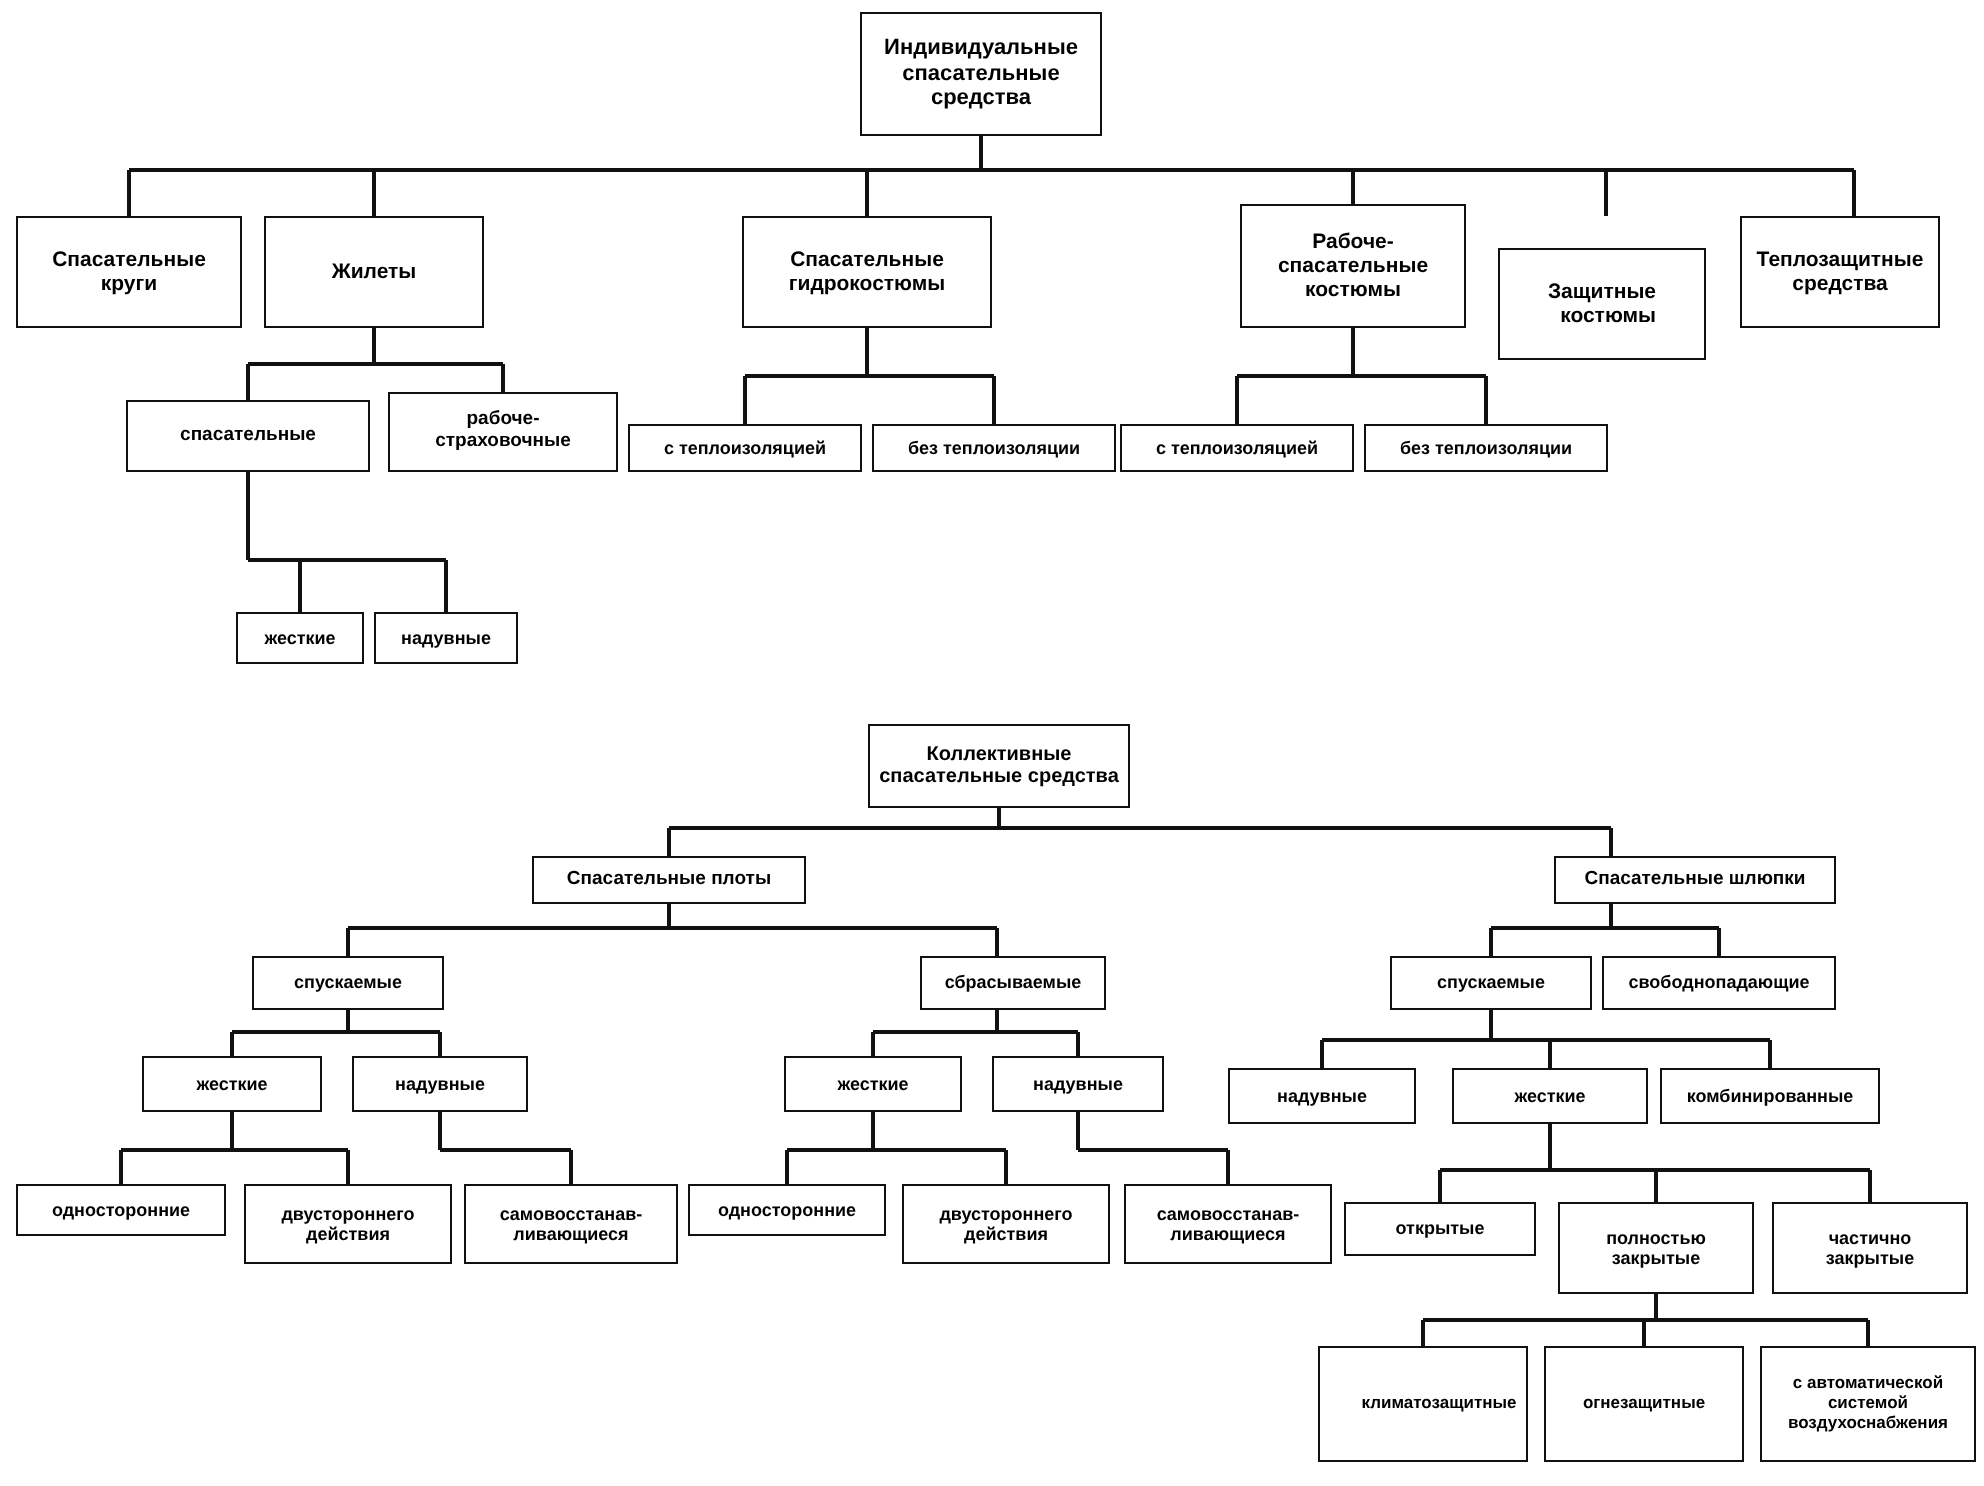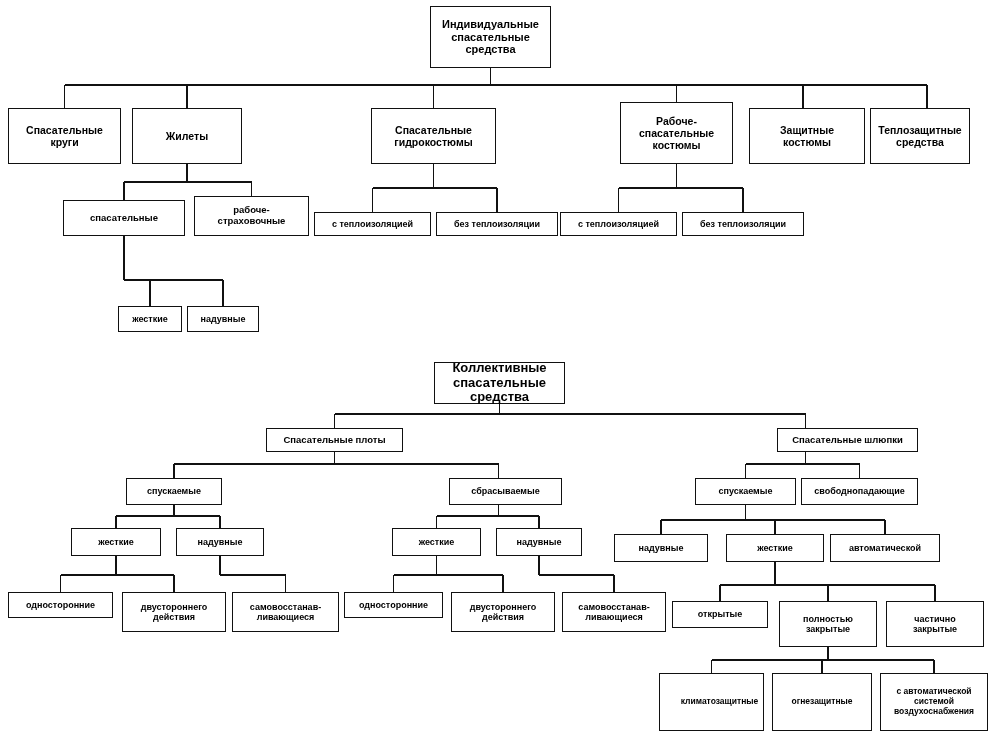--- a/index.html
+++ b/index.html
@@ -8,21 +8,21 @@
   #edges{position:absolute;left:0;top:0;width:992px;height:743px;}
   .node{position:absolute;box-sizing:border-box;border:1.6px solid #111;background:#fff;
         display:flex;align-items:center;justify-content:center;text-align:center;
         color:#000;line-height:1.15;z-index:2;}
   .node span{display:block;padding:0 3px;white-space:pre-line;}
   .lvl-root{font-size:11px;font-weight:700;}
   .lvl-1{font-size:10.5px;font-weight:700;}
   .lvl-2{font-size:9.5px;font-weight:700;}
   .lvl-3{font-size:9px;font-weight:700;}
   .lvl-4{font-size:8.5px;font-weight:700;}
-  .root2{font-size:13px;font-weight:700;}
+  .root2{font-size:10px;font-weight:700;}
 </style>
 </head>
 <body>
 
 <div id="stage">
   <svg id="edges">
       <line x1="490.5" y1="68" x2="490.5" y2="85" stroke="#111111" stroke-width="1.6" shape-rendering="crispEdges"></line>
       <line x1="64.5" y1="85" x2="927" y2="85" stroke="#111111" stroke-width="1.6" shape-rendering="crispEdges"></line>
       <line x1="64.5" y1="85" x2="64.5" y2="108" stroke="#111111" stroke-width="1.6" shape-rendering="crispEdges"></line>
       <line x1="187" y1="85" x2="187" y2="108" stroke="#111111" stroke-width="1.6" shape-rendering="crispEdges"></line>
@@ -111,21 +111,21 @@
       </div>
       <div class="node lvl-1" style="left: 371px; top: 108px; width: 125px; height: 56px;">
         <span>Спасательные
 гидрокостюмы</span>
       </div>
       <div class="node lvl-1" style="left: 620px; top: 102px; width: 113px; height: 62px;">
         <span>Рабоче-
 спасательные
 костюмы</span>
       </div>
-      <div class="node lvl-1" style="left: 749px; top: 108px; width: 116px; height: 56px;">
+      <div class="node lvl-1" style="left: 749px; top: 124px; width: 104px; height: 56px; text-align: right;">
         <span>Защитные
 костюмы</span>
       </div>
       <div class="node lvl-1" style="left: 870px; top: 108px; width: 100px; height: 56px;">
         <span>Теплозащитные
 средства</span>
       </div>
       <div class="node lvl-2" style="left: 63px; top: 200px; width: 122px; height: 36px;">
         <span>спасательные</span>
       </div>
@@ -157,21 +157,21 @@
       </div>
       <div class="node lvl-2" style="left: 266px; top: 428px; width: 137px; height: 24px;">
         <span>Спасательные плоты</span>
       </div>
       <div class="node lvl-2" style="left: 777px; top: 428px; width: 141px; height: 24px;">
         <span>Спасательные шлюпки</span>
       </div>
       <div class="node lvl-3" style="left: 126px; top: 478px; width: 96px; height: 27px;">
         <span>спускаемые</span>
       </div>
-      <div class="node lvl-3" style="left: 449px; top: 478px; width: 113px; height: 27px; justify-content: center;">
+      <div class="node lvl-3" style="left: 460px; top: 478px; width: 93px; height: 27px; justify-content: center;">
         <span>сбрасываемые</span>
       </div>
       <div class="node lvl-3" style="left: 695px; top: 478px; width: 101px; height: 27px;">
         <span>спускаемые</span>
       </div>
       <div class="node lvl-3" style="left: 801px; top: 478px; width: 117px; height: 27px;">
         <span>свободнопадающие</span>
       </div>
       <div class="node lvl-3" style="left: 71px; top: 528px; width: 90px; height: 28px;">
         <span>жесткие</span>
@@ -185,21 +185,21 @@
       <div class="node lvl-3" style="left: 496px; top: 528px; width: 86px; height: 28px;">
         <span>надувные</span>
       </div>
       <div class="node lvl-3" style="left: 614px; top: 534px; width: 94px; height: 28px;">
         <span>надувные</span>
       </div>
       <div class="node lvl-3" style="left: 726px; top: 534px; width: 98px; height: 28px;">
         <span>жесткие</span>
       </div>
       <div class="node lvl-3" style="left: 830px; top: 534px; width: 110px; height: 28px;">
-        <span>автоматической</span>
+        <span>комбинированные</span>
       </div>
       <div class="node lvl-3" style="left: 8px; top: 592px; width: 105px; height: 26px;">
         <span>односторонние</span>
       </div>
       <div class="node lvl-3" style="left: 122px; top: 592px; width: 104px; height: 40px;">
         <span>двустороннего
 действия</span>
       </div>
       <div class="node lvl-3" style="left: 232px; top: 592px; width: 107px; height: 40px;">
         <span>самовосстанав-

